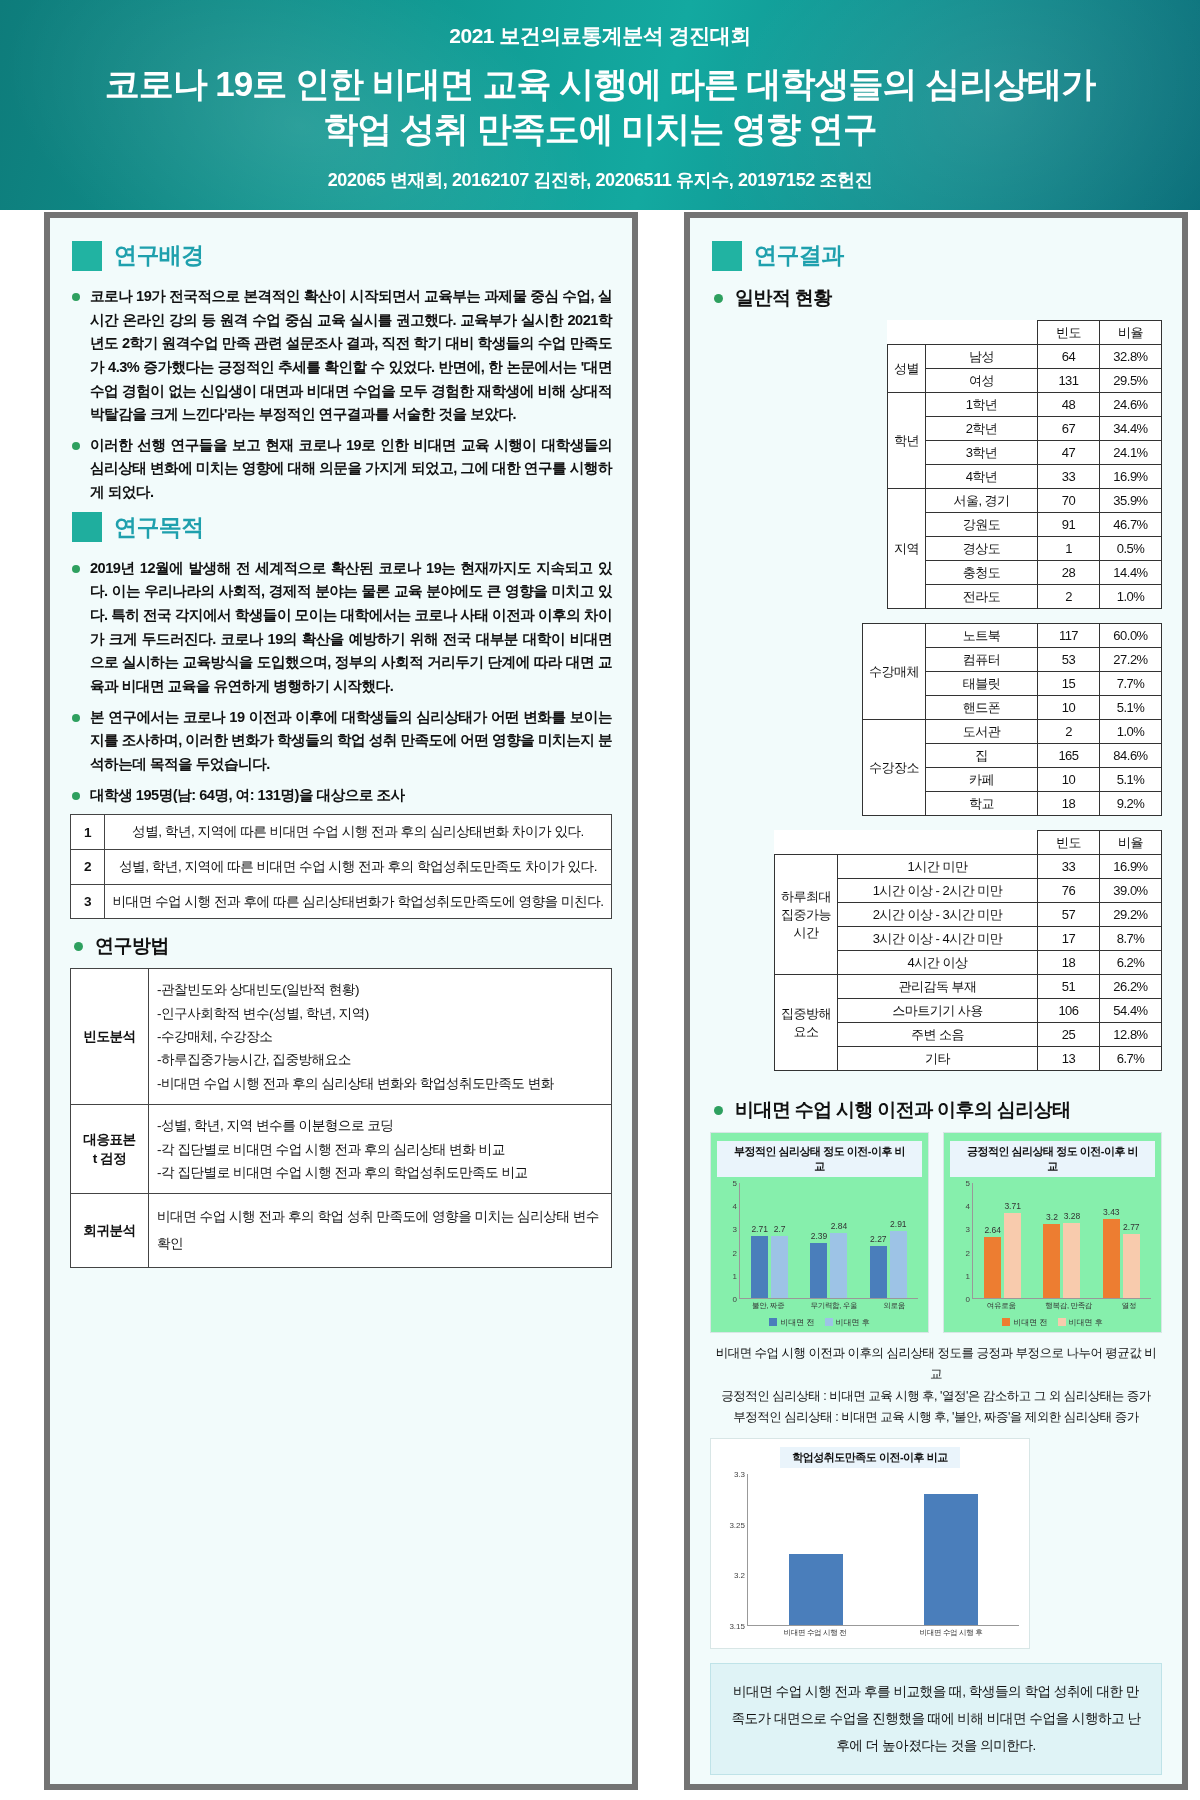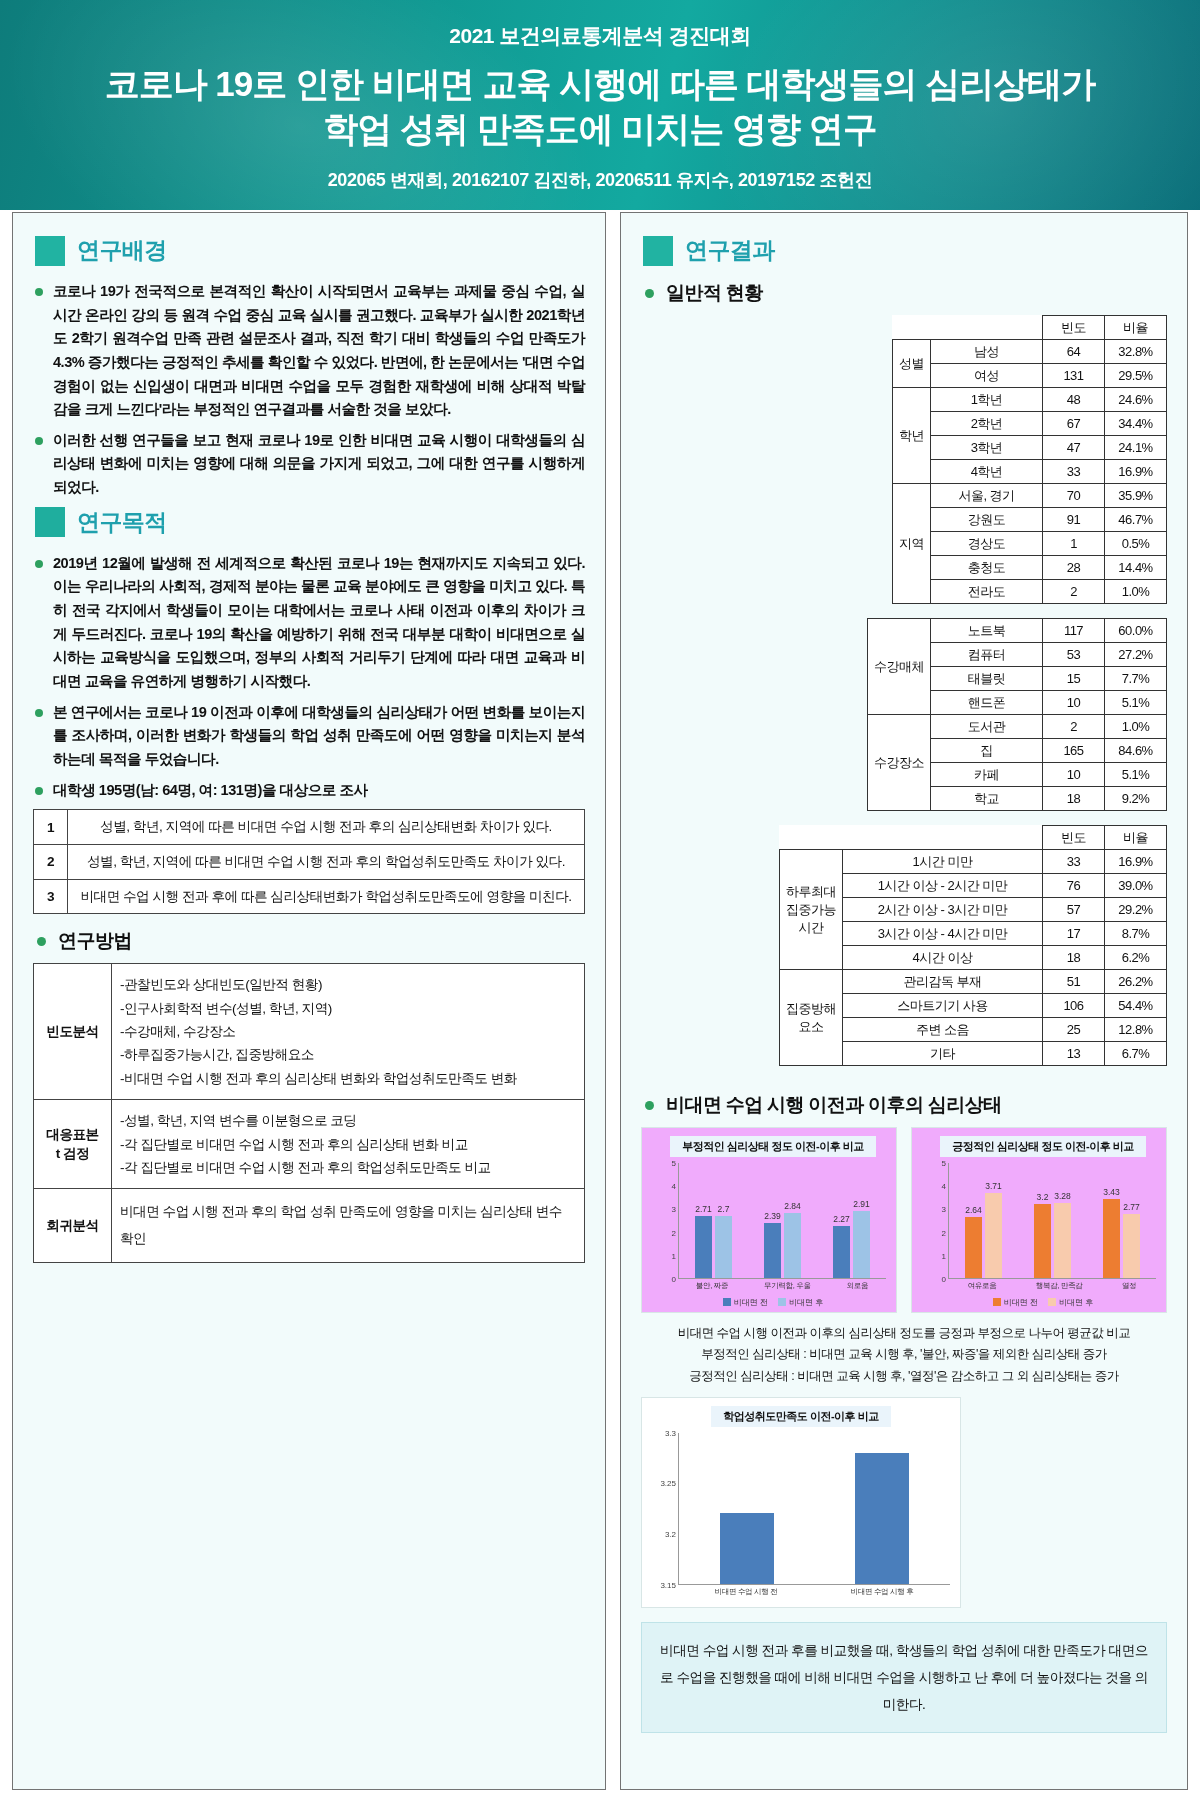--- a/index.html
+++ b/index.html
@@ -47,22 +47,23 @@
 
   
   .board {
     position:absolute;
     top:212px; left:12px; right:12px; bottom:10px;
     display:flex;
     gap:14px;
   }
   .col {
     background:#f2fbfb;
-    border:1px solid #737373;
+    border:6px solid #737373;
     position:relative;
+    margin-left:32px;
   }
   .col-left { width:594px; padding:18px 20px 10px 20px; }
   .col-right { flex:1; padding:18px 20px 10px 20px; }
 
   
   .sec-head { display:flex; align-items:center; gap:12px; margin:4px 0 14px 2px; }
   .sec-head .swatch { width:30px; height:30px; background:#21b3a2; }
   .sec-head .stext { color:#1fa0ad; font-size:23px; font-weight:bold; letter-spacing:-0.6px; }
   .sec-head.green .swatch{ background:#1fae9e; }
 
@@ -103,21 +104,21 @@
   table.freq { border-collapse:collapse; background:#fff; font-size:13px; margin:0 0 14px auto; }
   table.freq td, table.freq th { border:1px solid #333; padding:2.5px 6px; text-align:center; font-weight:normal; letter-spacing:-0.5px;}
   table.freq td.cat { font-weight:normal; }
   table.freq td.lbl { min-width:112px; }
   table.freq td.val { min-width:62px; }
   .tblwrap { display:flex; justify-content:flex-end; }
   .tblwrap.center { justify-content:center; }
 
   
   .charts-row { display:flex; gap:14px; margin-top:6px; }
-  .chartbox { flex:1; background:#f0abfc; border:1px solid #d8e6e6; padding:6px 6px 4px 14px; }
+  .chartbox { flex:1; background:#86efac; border:1px solid #d8e6e6; padding:6px 6px 4px 6px; }
   .chart-title {
     text-align:center; font-size:11px; font-weight:bold; letter-spacing:-0.5px;
     background:#eaf4fb; display:inline-block; padding:3px 12px; margin:2px auto 4px auto;
   }
   .ct-wrap { text-align:center; }
   .plot { position:relative; height:132px; margin:2px 2px 0 2px; }
   .yaxis { position:absolute; left:0; top:0; bottom:16px; width:20px; }
   .yaxis span { position:absolute; right:2px; font-size:8px; color:#444; transform:translateY(-50%); }
   .plotarea { position:absolute; left:20px; right:2px; top:0; bottom:16px; border-left:1px solid #999; border-bottom:1px solid #999; }
   .groups { position:absolute; left:0; right:0; bottom:0; top:0; display:flex; align-items:flex-end; justify-content:space-around; }
@@ -527,22 +528,22 @@
         </div>
         <div class="legend">
           <span><i style="background:#ed7d31"></i><b style="font-weight:normal">비대면 전</b></span>
           <span><i style="background:#f8cbad"></i><b style="font-weight:normal">비대면 후</b></span>
         </div>
       </div>
     </div>
 
     <div class="chart-note">
       <div>비대면 수업 시행 이전과 이후의 심리상태 정도를 긍정과 부정으로 나누어 평균값 비교</div>
+      <div>긍정적인 심리상태 : 비대면 교육 시행 후, '열정'은 감소하고 그 외 심리상태는 증가</div>
       <div>부정적인 심리상태 : 비대면 교육 시행 후, '불안, 짜증'을 제외한 심리상태 증가</div>
-      <div>긍정적인 심리상태 : 비대면 교육 시행 후, '열정'은 감소하고 그 외 심리상태는 증가</div>
     </div>
 
     <div class="bottom-row">
       <div class="chartbox2">
         <div class="ct-wrap"><div class="chart-title">학업성취도만족도 이전-이후 비교</div></div>
         <div class="plot" style="height:168px">
           <div class="yaxis" style="width:28px">
             <span style="top:0%">3.3</span>
             <span style="top:33.3%">3.25</span>
             <span style="top:66.6%">3.2</span>

